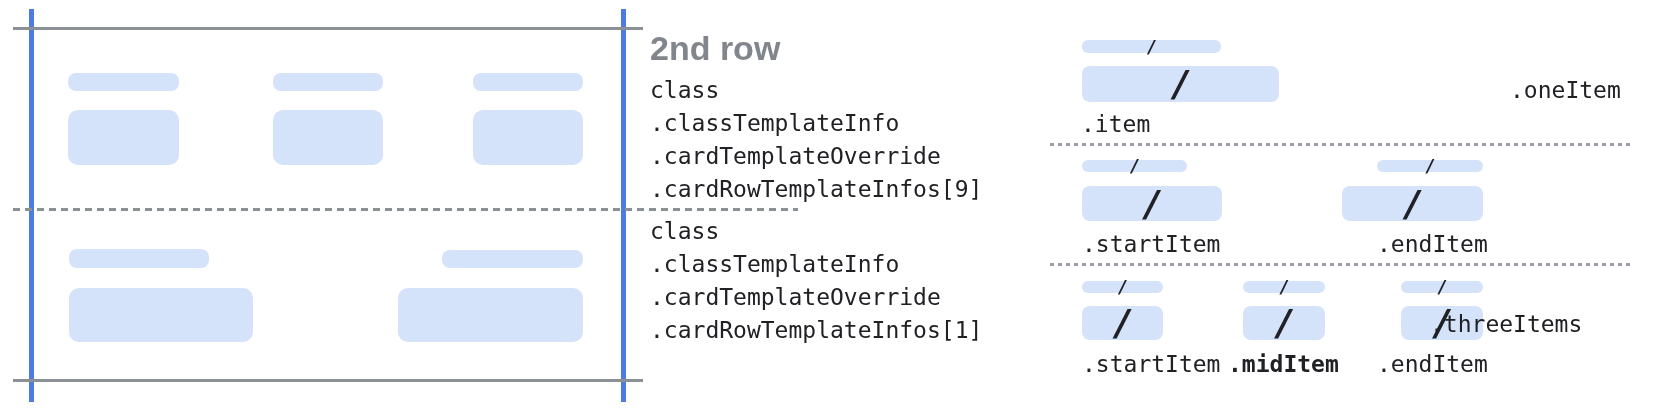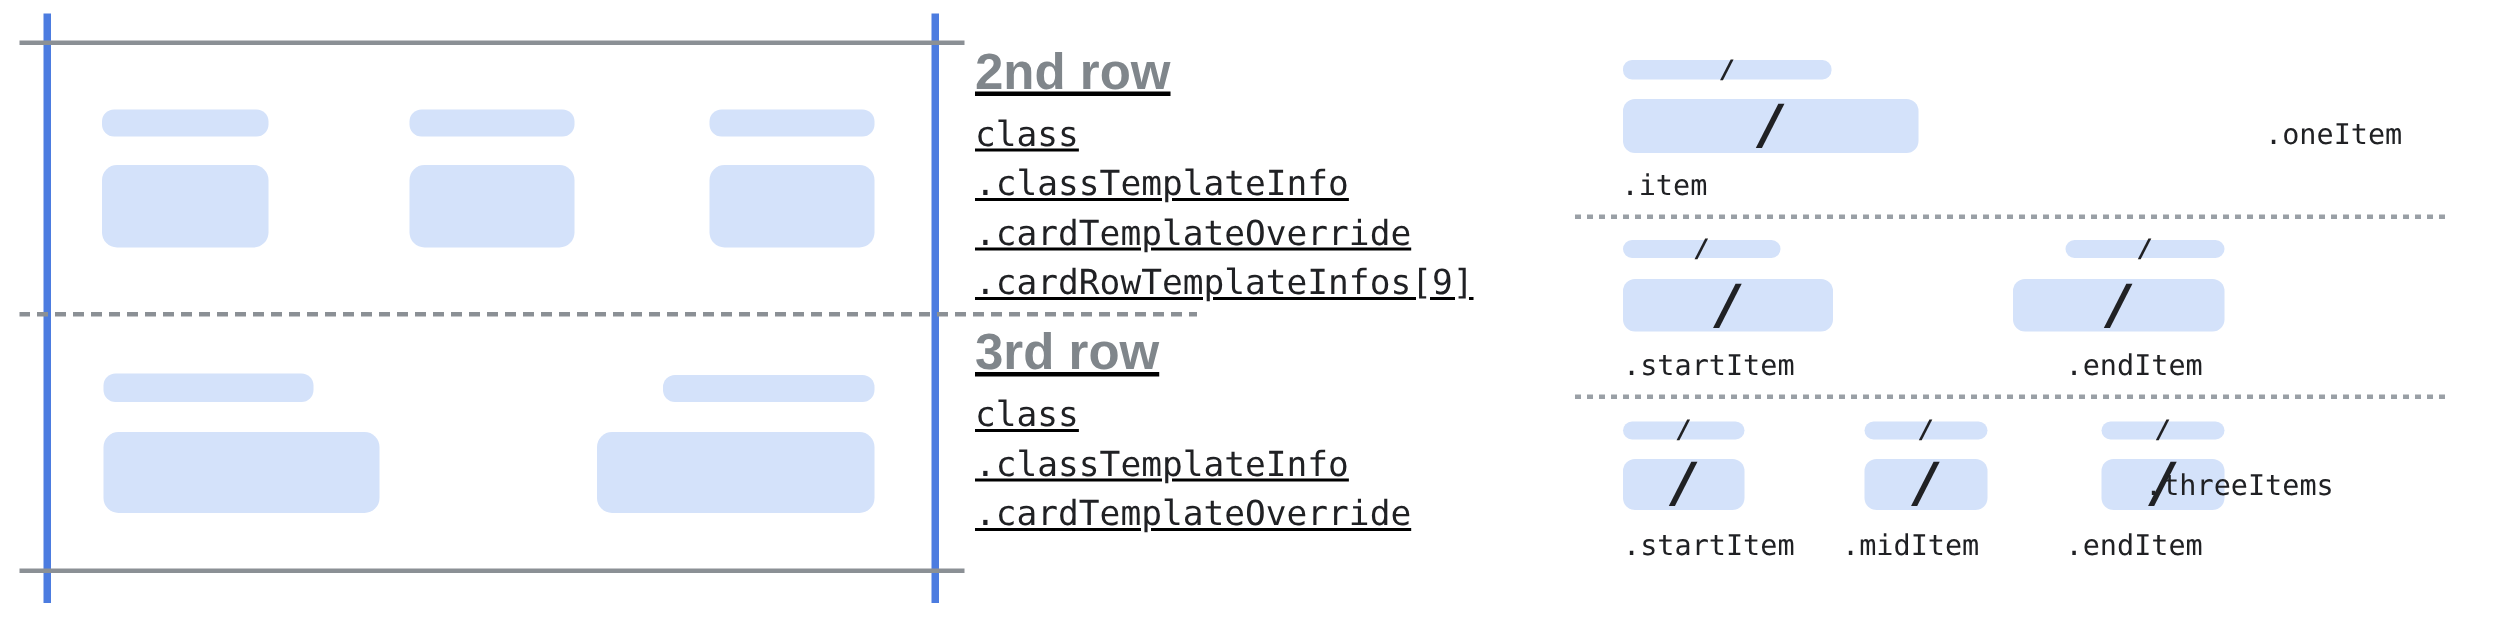--- a/index.html
+++ b/index.html
@@ -17,21 +17,21 @@
   .hline.bottom { top:379px; }
   .dash-card {
     position:absolute; left:13px; top:208px; width:785px; height:3px;
     background:repeating-linear-gradient(90deg,#8b9095 0 7px,transparent 7px 12px);
   }
   .bar { position:absolute; background:#d4e2fa; }
   .lab { border-radius:8px; }
   .val { border-radius:10px; }
 
   
-  .ann { position:absolute; left:650px; width:380px;text-decoration:underline; }
+  .ann { position:absolute; left:650px; width:380px; }
   .ann-title {
     font-size:34px; font-weight:700; color:#80868b; line-height:40px;
     letter-spacing:0; margin-bottom:6px;
   }
   .ann-line {
     font-family:"DejaVu Sans Mono", monospace; font-size:23px; line-height:33px;
     color:#202124; white-space:pre;
   }
 
   
@@ -46,21 +46,21 @@
   .ibar.small { border-radius:6px; }
   .ibar.big { border-radius:8px; }
   .slash {
     font-family:"DejaVu Sans", sans-serif; font-style:italic; font-weight:700;
     color:#202124; line-height:0;
   }
   .slash.sm { font-size:17px; }
   .slash.bg { font-size:36px; }
   .mono-label {
     position:absolute; font-family:"DejaVu Sans Mono", monospace;
-    font-size:19px; line-height:27px; color:#202124; white-space:pre;
+    font-size:23px; line-height:27px; color:#202124; white-space:pre;
   }
 </style>
 </head>
 <body>
 
 <div class="canvas">
 
   <div class="vline left"></div>
   <div class="vline right"></div>
   <div class="hline top"></div>
@@ -81,24 +81,24 @@
 
   <div class="ann" style="top:28px;">
     <div class="ann-title">2nd row</div>
     <div class="ann-line">class</div>
     <div class="ann-line">.classTemplateInfo</div>
     <div class="ann-line">.cardTemplateOverride</div>
     <div class="ann-line">.cardRowTemplateInfos[9]</div>
   </div>
 
   <div class="ann" style="top:215px;">
-    <div class="ann-title">3rd row</div>
     <div class="ann-line">class</div>
     <div class="ann-line">.classTemplateInfo</div>
     <div class="ann-line">.cardTemplateOverride</div>
+    <div class="ann-line">.cardRowTemplateInfos[1]</div>
   </div>
 
   <div class="ibar small" style="left:1082px; top:40px; width:139px; height:13px;">
     <span class="slash sm">/</span>
   </div>
   <div class="ibar big" style="left:1082px; top:66px; width:197px; height:36px;">
     <span class="slash bg">/</span>
   </div>
   <div class="mono-label" style="left:1081px; top:111px;">.item</div>
   <div class="mono-label" style="left:1510px; top:77px;">.oneItem</div>
@@ -134,17 +134,17 @@
   <div class="ibar big" style="left:1243px; top:306px; width:82px; height:34px;">
     <span class="slash bg">/</span>
   </div>
   <div class="ibar small" style="left:1401px; top:281px; width:82px; height:12px;">
     <span class="slash sm">/</span>
   </div>
   <div class="ibar big" style="left:1401px; top:306px; width:82px; height:34px;">
     <span class="slash bg">/</span>
   </div>
   <div class="mono-label" style="left:1082px; top:351px;">.startItem</div>
-  <div class="mono-label" style="left:1228px; top:351px;">.midItem</div>
+  <div class="mono-label" style="left:1228px; top:351px;font-weight:bold;">.midItem</div>
   <div class="mono-label" style="left:1377px; top:351px;">.endItem</div>
   <div class="mono-label" style="left:1430px; top:311px;">.threeItems</div>
 
 </div>
 
 </body></html>

